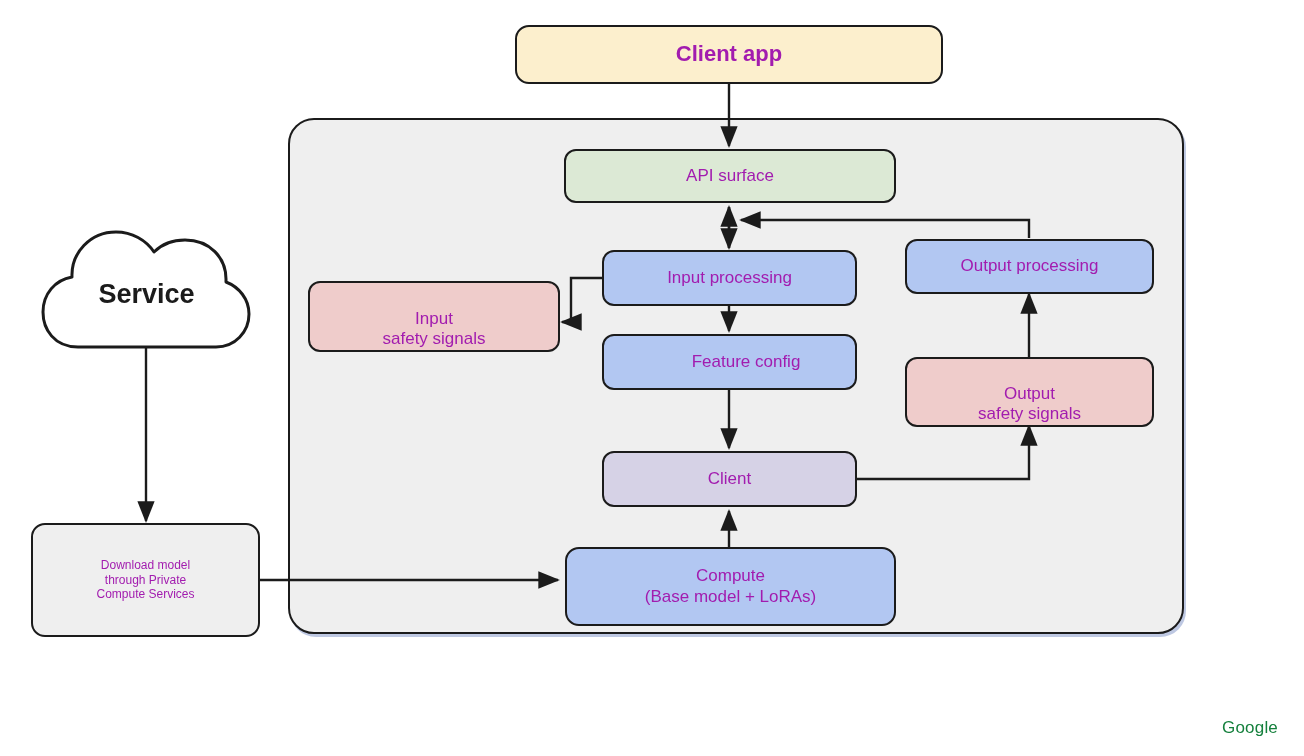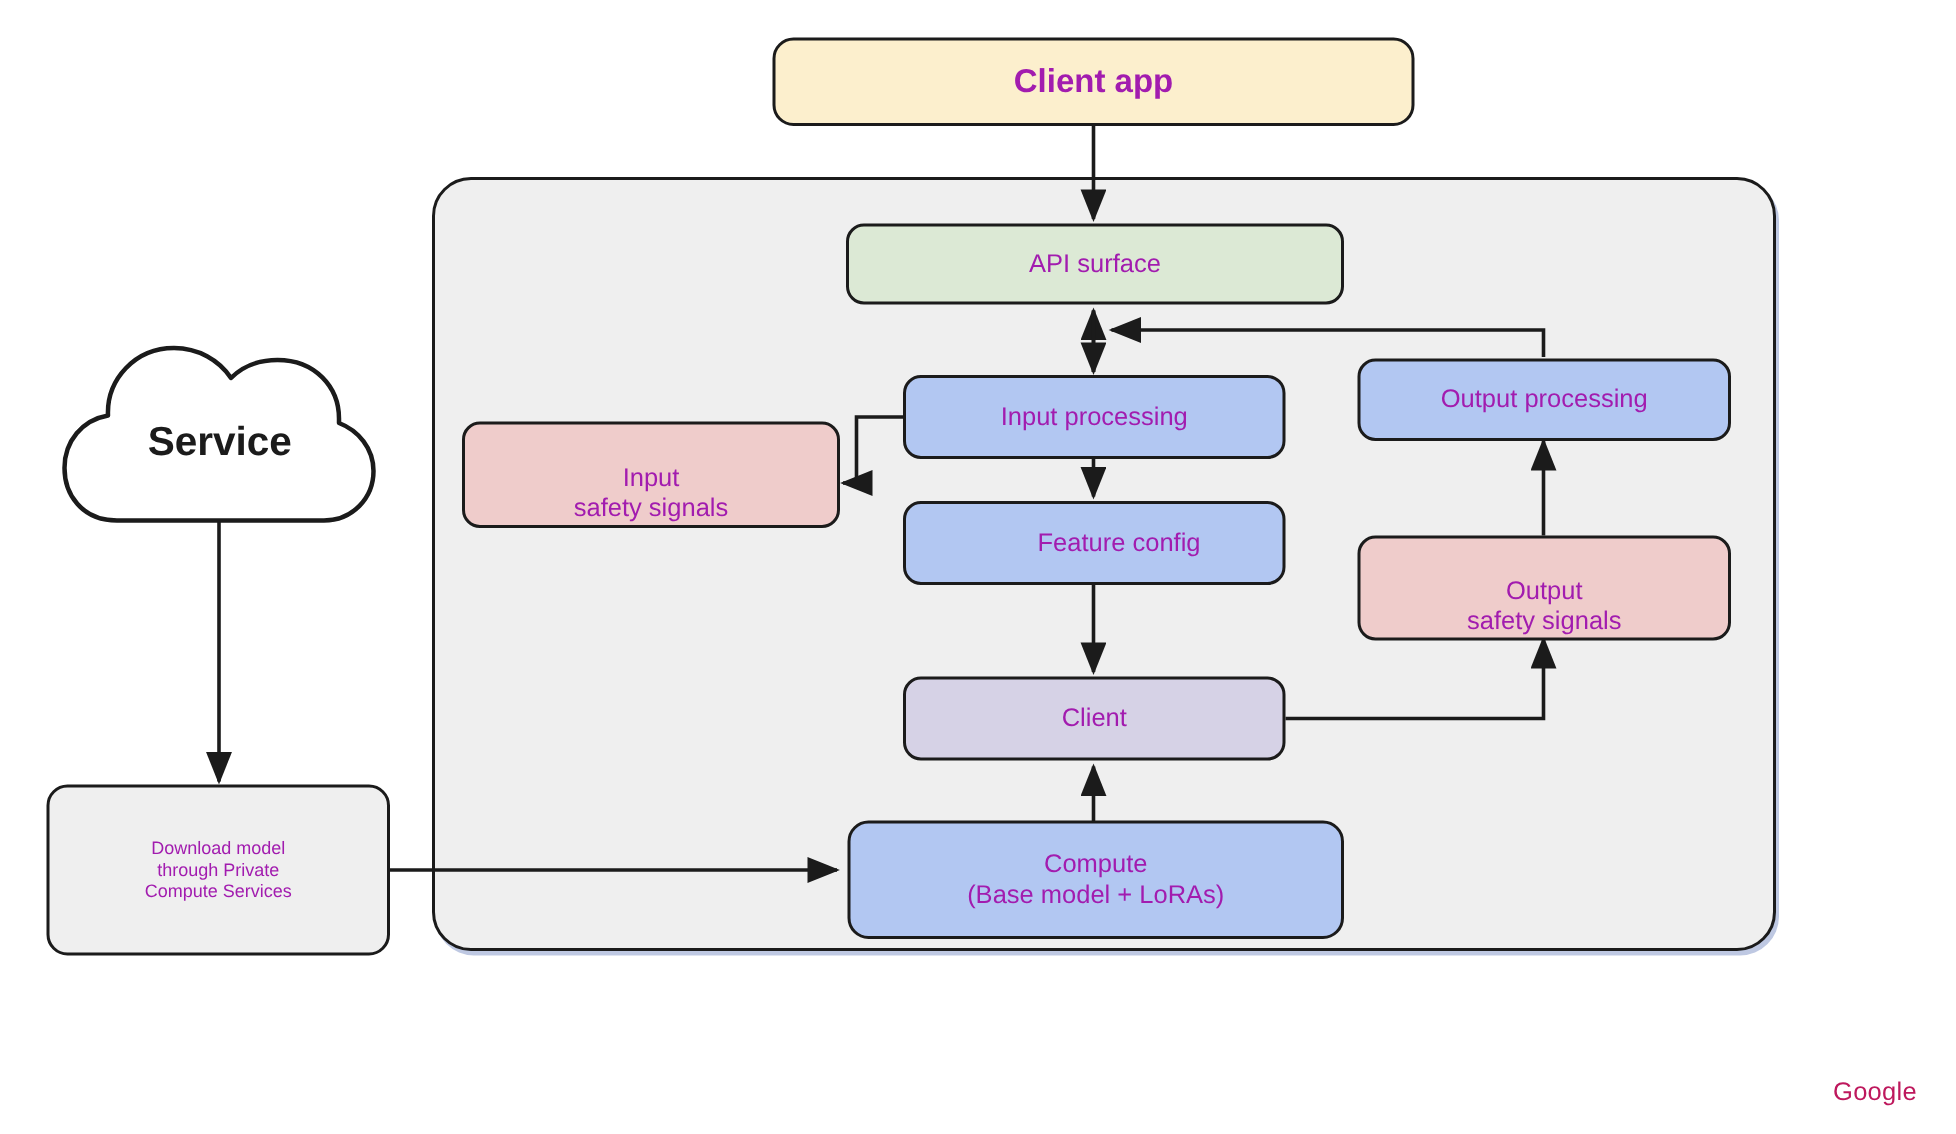--- a/index.html
+++ b/index.html
@@ -81,21 +81,21 @@
     justify-content: center;
     font-size: 27px;
     font-weight: 700;
     color: #1b1b1b;
     padding-top: 14px;
     box-sizing: border-box;
   }
   .watermark {
     position: absolute;
     font-size: 17px;
-    color: #be185d;
+    color: #15803d;
     letter-spacing: 0.2px;
     z-index: 12;
     text-align: center;
   }
   .nline { display: block; }
 </style>
 </head>
 <body>
 
 <div id="stage">

